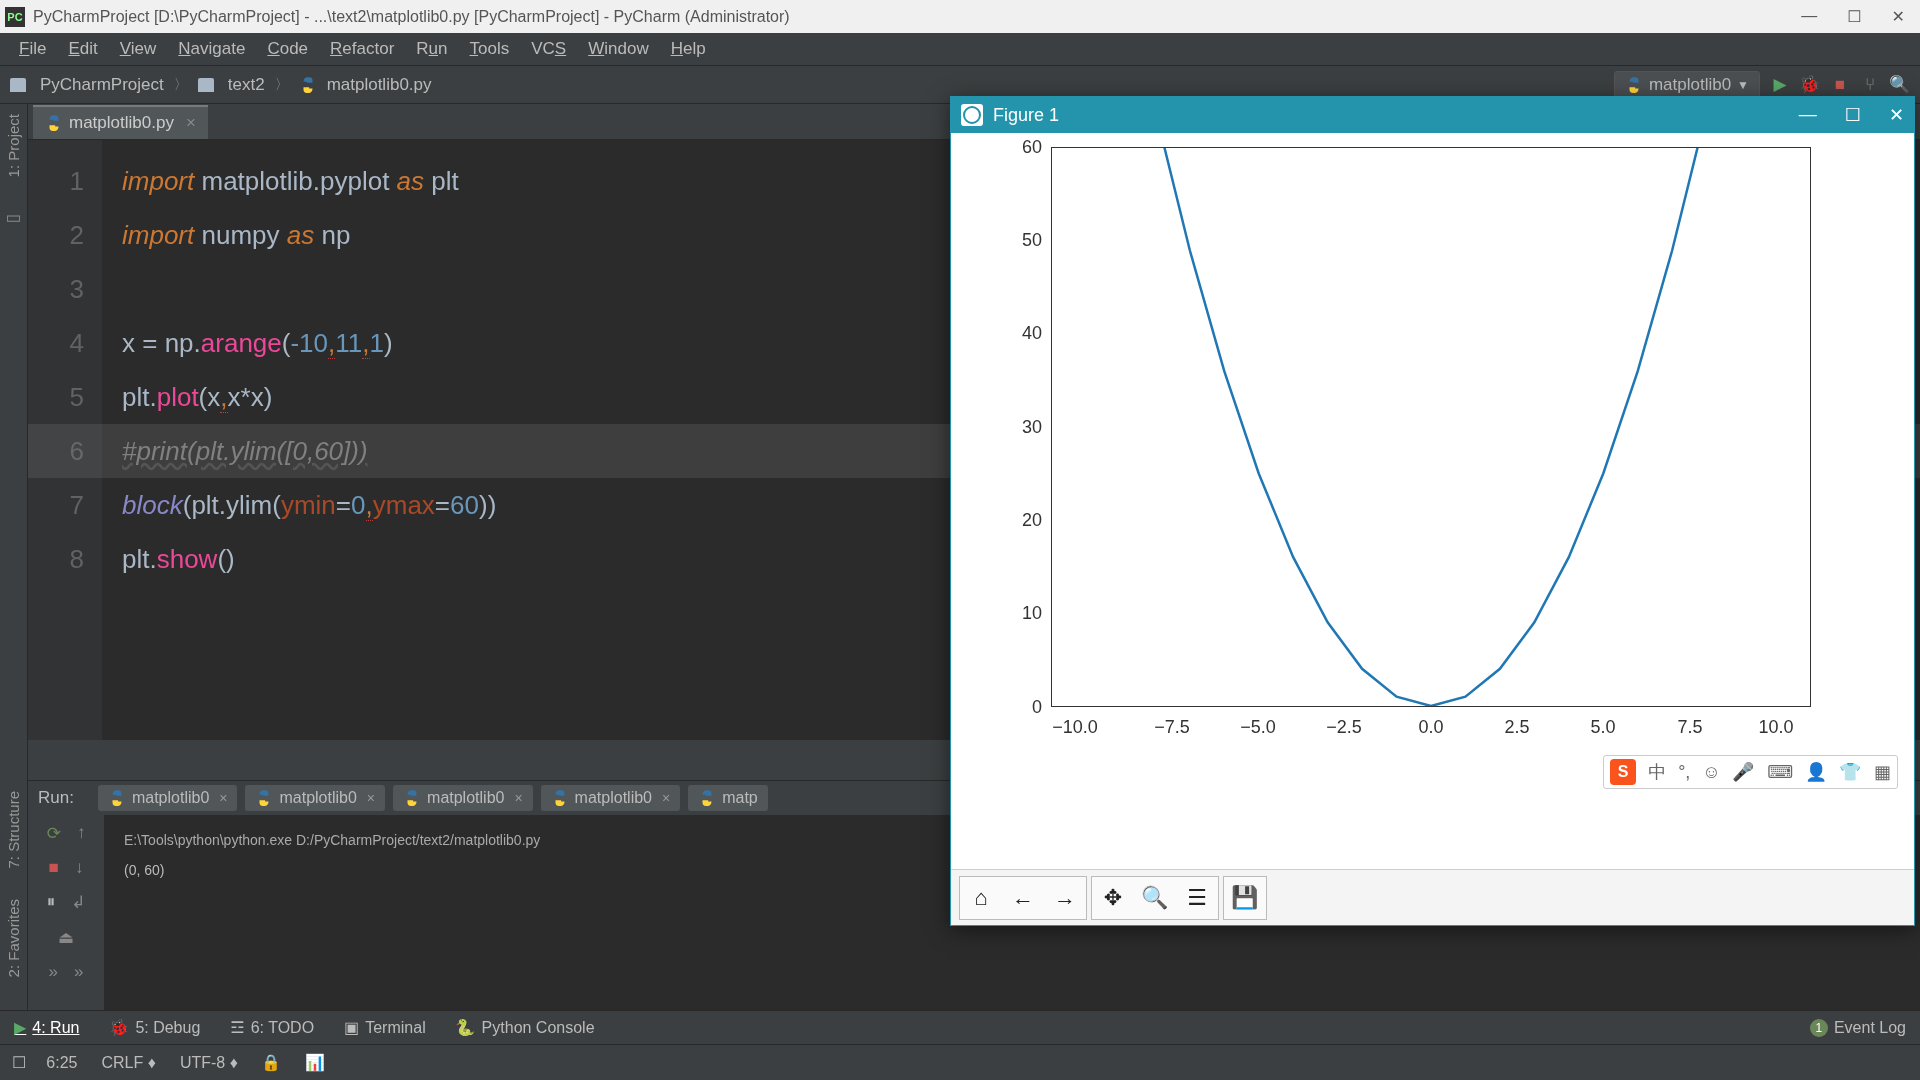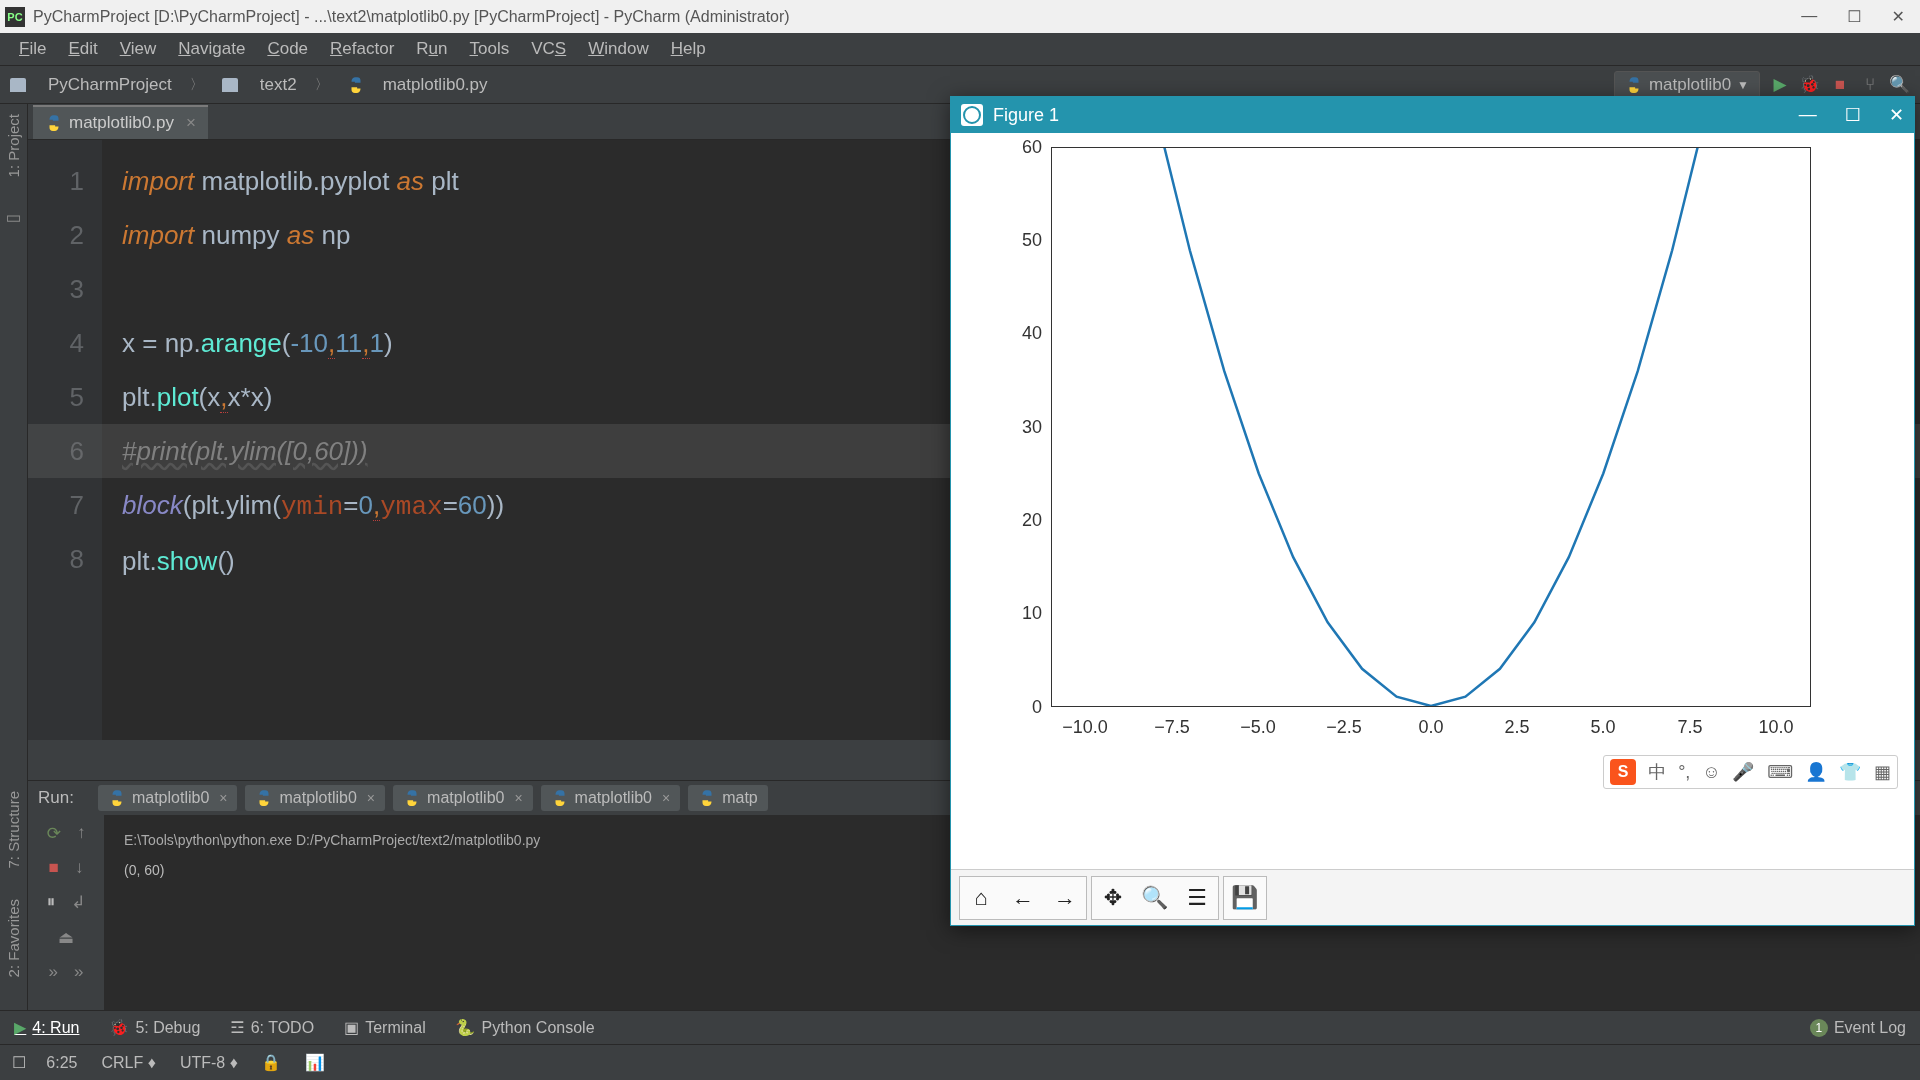--- a/index.html
+++ b/index.html
@@ -12,21 +12,21 @@
 .winbtns { display:flex; gap:30px; margin-right:10px; }
 .winbtns span { color:#555; font-size:16px; cursor:default; }
 
 
 .menubar { height:33px; background:#3c3f41; display:flex; align-items:center; padding:0 8px; border-bottom:1px solid #282828; }
 .menubar span { padding:0 11px; color:#bbb; font-size:17px; }
 .menubar span u { text-decoration:underline; }
 
 
 .breadrow { height:38px; background:#3c3f41; display:flex; align-items:center; padding:0 10px; border-bottom:1px solid #282828; }
-.bread { display:flex; align-items:center; gap:18px; flex:1; }
+.bread { display:flex; align-items:center; gap:10px; flex:1; }
 .bread .sep { color:#888; font-size:14px; }
 .bc-item { color:#bbb; font-size:17px; }
 .dir-icon { width:16px; height:14px; background:#a9b7c6; display:inline-block; border-radius:2px 2px 0 0; margin-right:4px; }
 .right-tools { display:flex; align-items:center; gap:10px; }
 .run-select { background:#4b4f51; border:1px solid #555; padding:3px 10px; color:#bbb; display:flex; align-items:center; gap:6px; border-radius:3px; }
 .tri-down { font-size:12px; color:#bbb; }
 .tool-icon { width:20px; height:20px; display:flex; align-items:center; justify-content:center; }
 
 
 .edtabs { height:36px; background:#3c3f41; display:flex; align-items:flex-end; padding-left:33px; border-bottom:1px solid #282828; }
@@ -34,28 +34,28 @@
 
 
 .leftstrip { position:absolute; left:0; top:104px; width:28px; bottom:42px; background:#3c3f41; border-right:1px solid #282828; display:flex; flex-direction:column; align-items:center; padding-top:10px; gap:30px; }
 .vlabel { writing-mode:vertical-rl; transform:rotate(180deg); font-size:15px; color:#999; }
 
 
 .editor { position:absolute; left:28px; top:140px; right:0; height:600px; background:#2b2b2b; display:flex; }
 .gutter { width:74px; background:#313335; text-align:right; padding:14px 18px 0 0; color:#606366; font-family:'Consolas','Courier New',monospace; font-size:26px; line-height:54px; }
 .code { flex:1; padding:14px 0 0 20px; font-family:'Consolas','Courier New',monospace; font-size:26px; line-height:54px; position:relative; }
 .code .kw { color:#cc7832; font-style:italic;text-align:center; }
-.code .fn { color:#5eead4; }
+.code .fn { color:#ec4899; }
 .code .num { color:#6897bb; }
 .code .op { color:#a9b7c6; }
 .code .err { color:#cc7832; border-bottom:1px dotted #bc3f3c; }
 .code .star { color:#a9b7c6; }
 .code .comment { color:#808080; font-style:italic; text-decoration:underline wavy #555; }
 .code .builtin { color:#8888c6; font-style:italic; }
-.code .param { color:#aa4926;font-family:Liberation Mono, monospace; }
+.code .param { color:#aa4926; }
 .line-hl { position:absolute; left:0; right:0; height:54px; background:rgba(120,120,120,0.25); top:284px; }
 
 
 .run-panel { position:absolute; left:28px; top:780px; right:0; bottom:42px; background:#2b2b2b; border-top:1px solid #282828; display:flex; flex-direction:column; }
 .run-tabs { height:34px; background:#3c3f41; display:flex; align-items:center; padding:0 10px; gap:8px; }
 .run-tabs .lbl { color:#bbb; margin-right:16px; font-size:17px; }
 .runtab { display:flex; align-items:center; gap:6px; background:#515658; padding:4px 10px; border-radius:3px; font-size:16px; }
 .runtab .x { color:#999; font-size:14px; margin-left:4px; }
 .run-body { flex:1; display:flex; }
 .run-ctrl { width:76px; background:#3c3f41; display:flex; flex-direction:column; align-items:center; padding-top:8px; gap:14px; }
@@ -344,21 +344,21 @@
   <div class="fig-body">
 
     <div class="ytick" style="top:14px">60</div>
     <div class="ytick" style="top:107px">50</div>
     <div class="ytick" style="top:200px">40</div>
     <div class="ytick" style="top:294px">30</div>
     <div class="ytick" style="top:387px">20</div>
     <div class="ytick" style="top:480px">10</div>
     <div class="ytick" style="top:574px">0</div>
 
-    <div class="xtick" style="left:134px">−10.0</div>
+    <div class="xtick" style="left:124px">−10.0</div>
     <div class="xtick" style="left:221px">−7.5</div>
     <div class="xtick" style="left:307px">−5.0</div>
     <div class="xtick" style="left:393px">−2.5</div>
     <div class="xtick" style="left:480px">0.0</div>
     <div class="xtick" style="left:566px">2.5</div>
     <div class="xtick" style="left:652px">5.0</div>
     <div class="xtick" style="left:739px">7.5</div>
     <div class="xtick" style="left:825px">10.0</div>
 
     <div class="plot-area">

